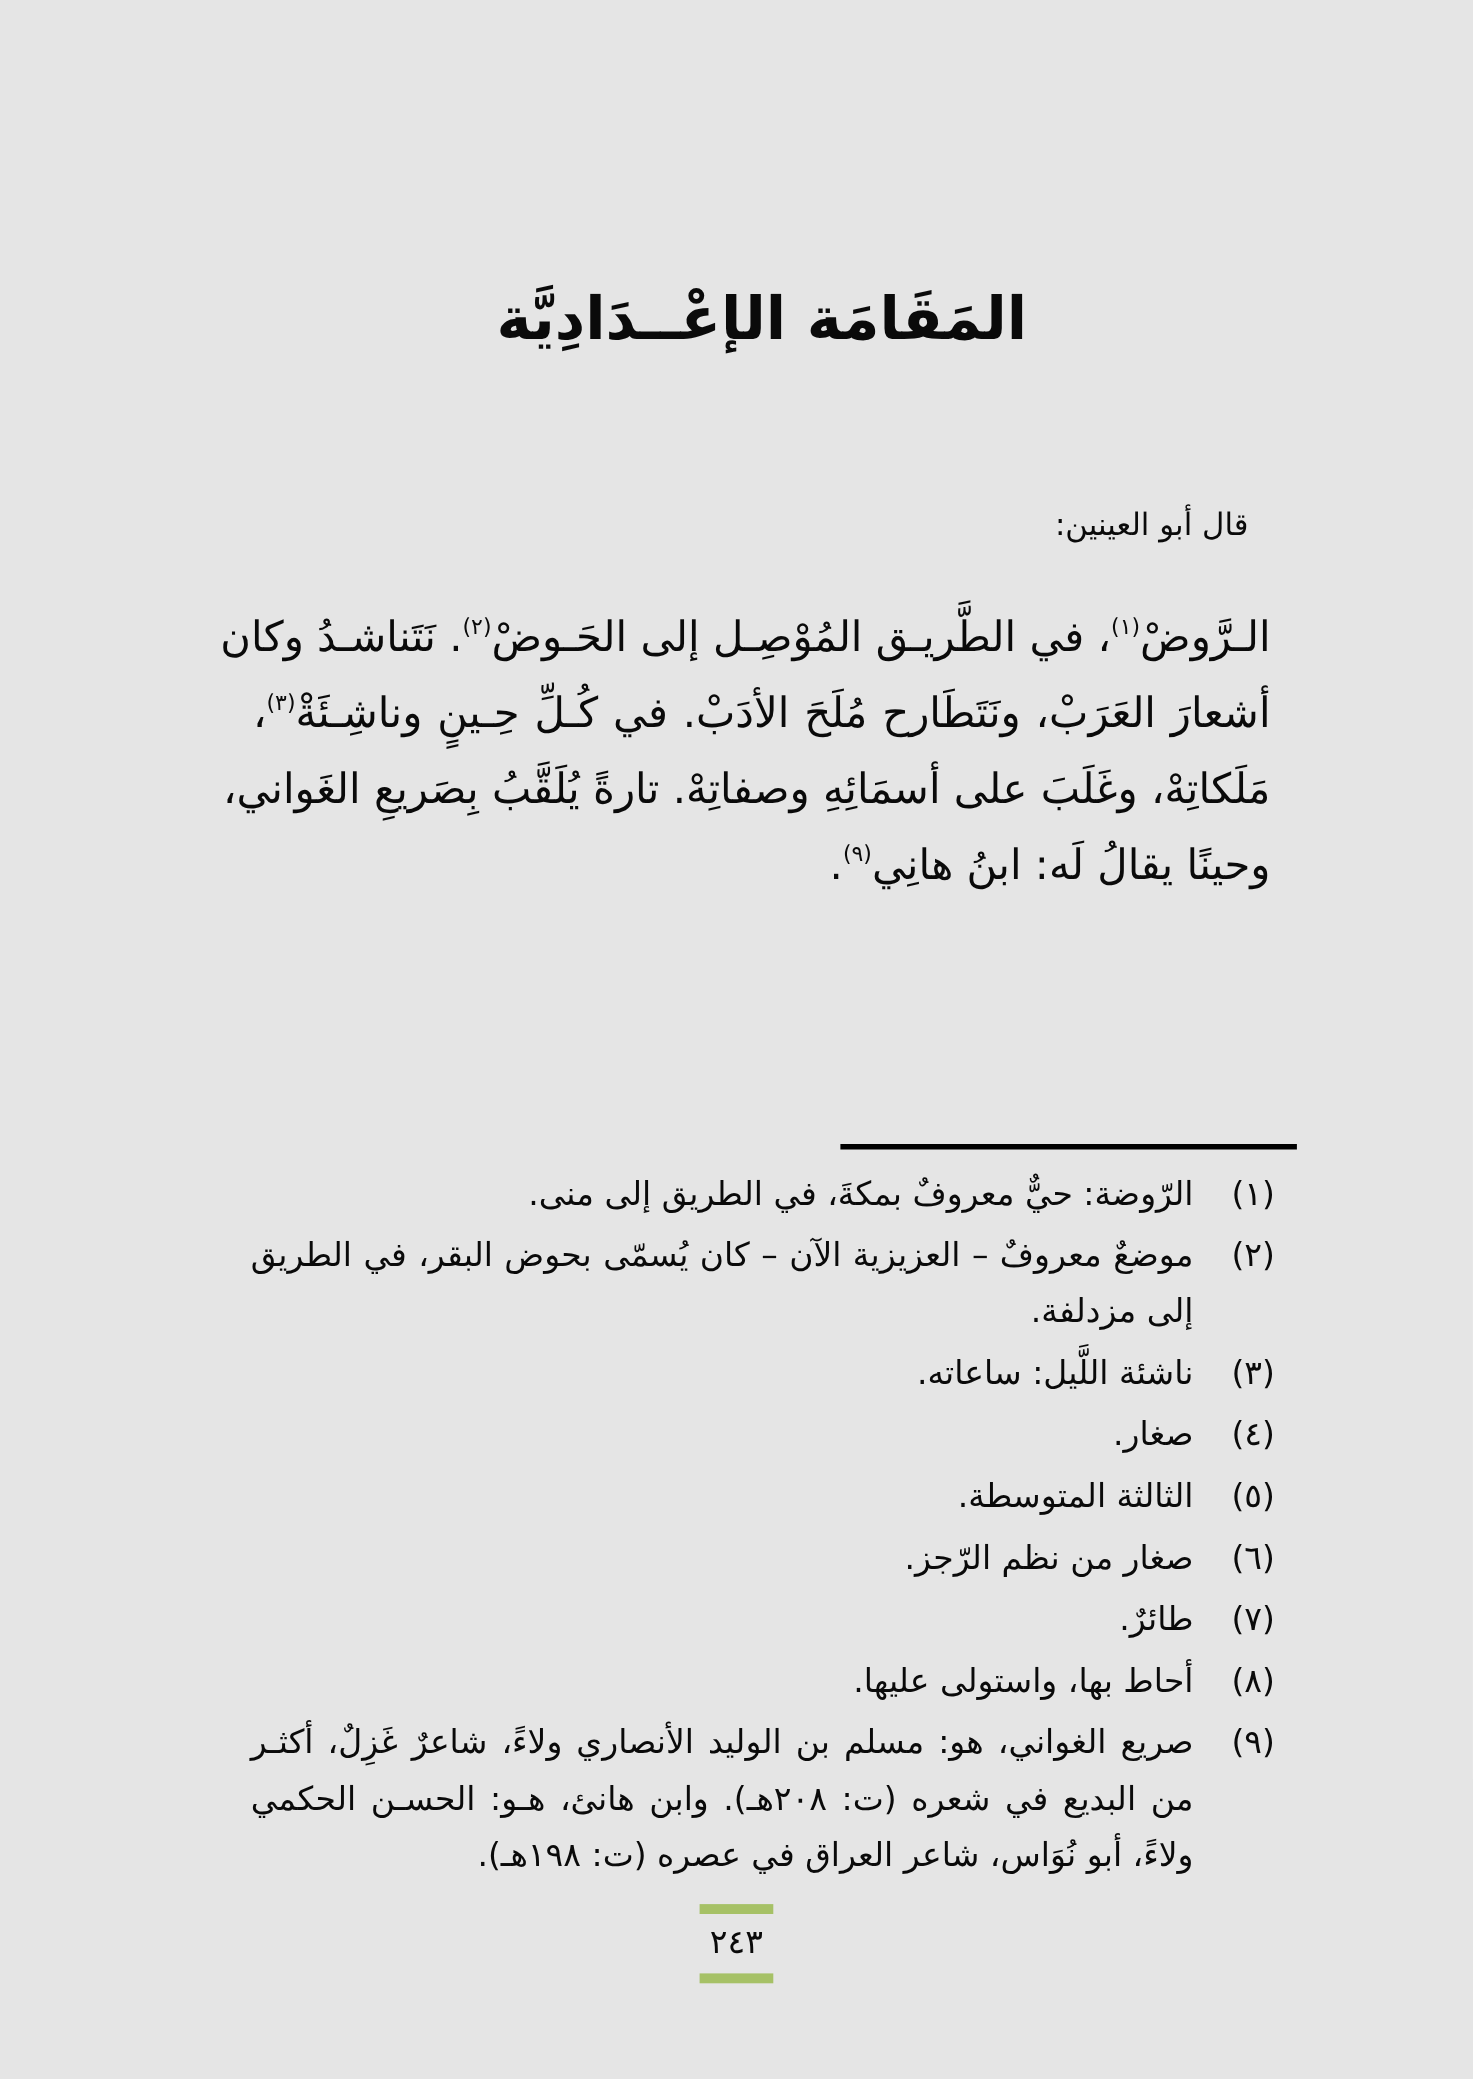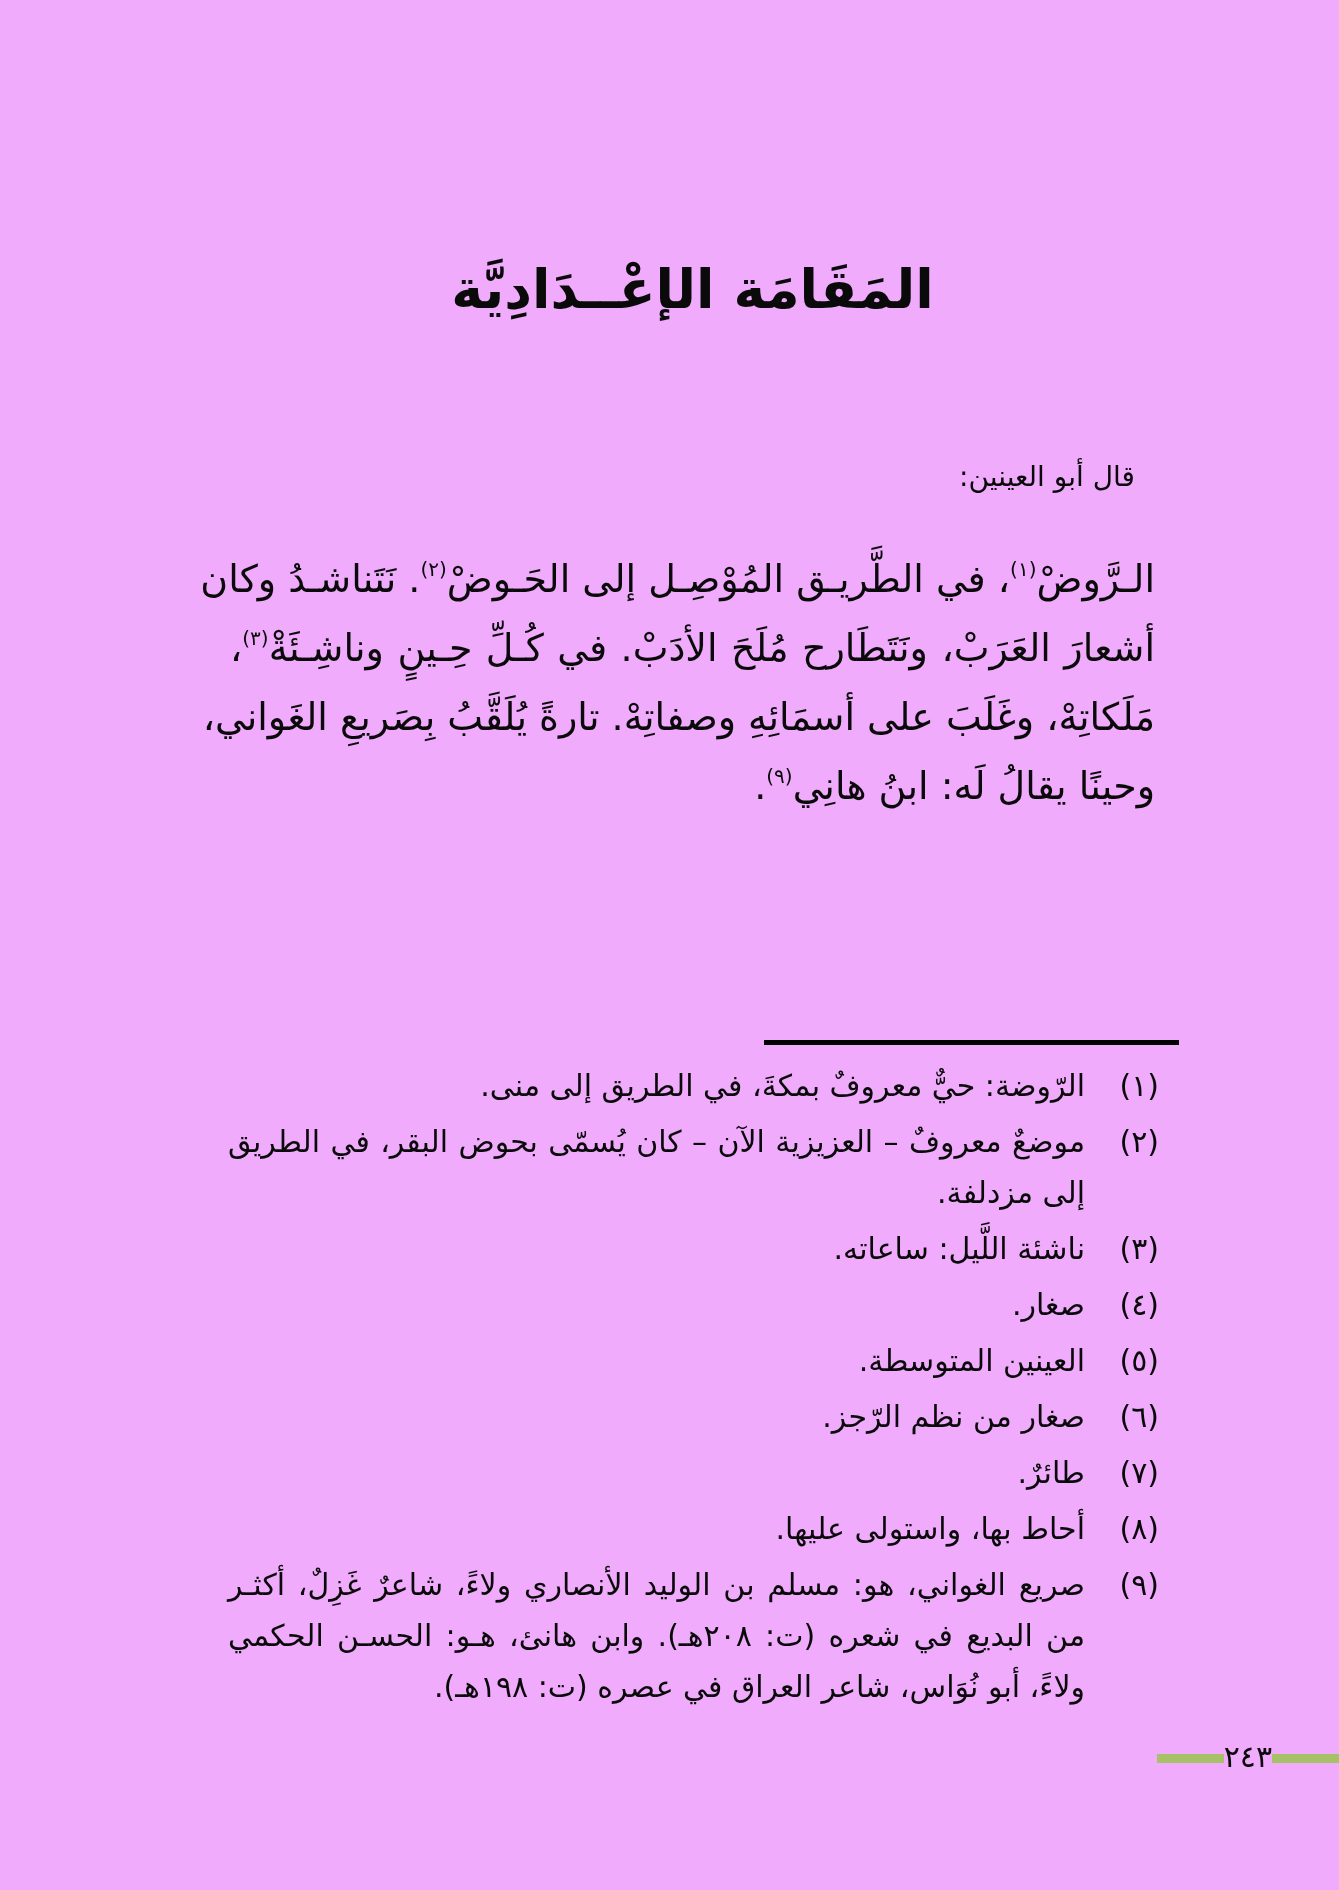--- a/index.html
+++ b/index.html
@@ -1,19 +1,19 @@
 <!DOCTYPE html>
 <html lang="ar" dir="rtl"><head>
 <meta charset="utf-8">
 <style>
   html,body{margin:0;padding:0;background:#fff;}
   .page{
     position:relative;
     width:1339px;height:1890px;
-    background:#f0abfc;
+    background:#e5e5e5;
     font-family:"DejaVu Sans", sans-serif;
     color:#0a0a0a;
     direction:rtl;
     overflow:hidden;
   }
   .title{
     position:absolute;top:258px;right:184px;left:230px;
     margin:0;
     text-align:center;
     font-size:54px;font-weight:700;
@@ -61,21 +61,21 @@
     white-space:nowrap;
     flex:0 0 auto;
   }
   .fn-text{
     flex:1 1 auto;
     line-height:51px;
     text-align:justify;
   }
   .pagination{
     position:absolute;top:1731px;left:0;width:100%;
-    display:flex;align-items:center;
+    display:flex;flex-direction:column;align-items:center;
   }
   .ornament-bar{
     width:67px;height:9px;
     background:#a6c166;
   }
   .page-num{
     font-size:30px;
     line-height:36px;
     padding:8px 0 10px 0;
     text-align:center;
@@ -111,21 +111,21 @@
       <div class="fn-item">
         <span class="fn-num">(٣)</span>
         <span class="fn-text">ناشئة اللَّيل: ساعاته.</span>
       </div>
       <div class="fn-item">
         <span class="fn-num">(٤)</span>
         <span class="fn-text">صغار.</span>
       </div>
       <div class="fn-item">
         <span class="fn-num">(٥)</span>
-        <span class="fn-text">العينين المتوسطة.</span>
+        <span class="fn-text">الثالثة المتوسطة.</span>
       </div>
       <div class="fn-item">
         <span class="fn-num">(٦)</span>
         <span class="fn-text">صغار من نظم الرّجز.</span>
       </div>
       <div class="fn-item">
         <span class="fn-num">(٧)</span>
         <span class="fn-text">طائرٌ.</span>
       </div>
       <div class="fn-item">

